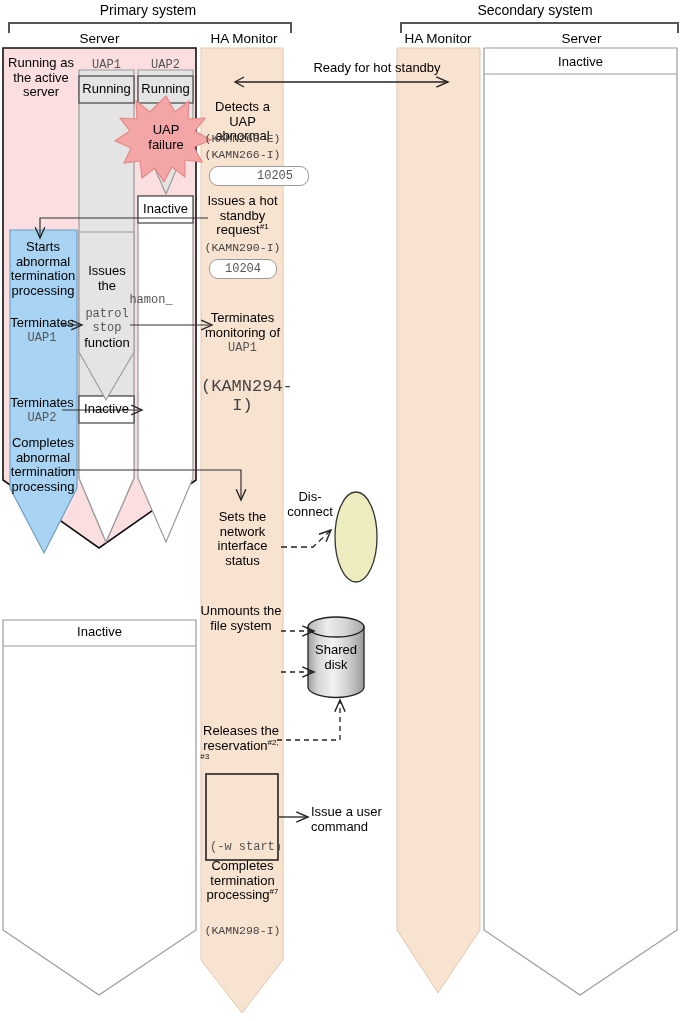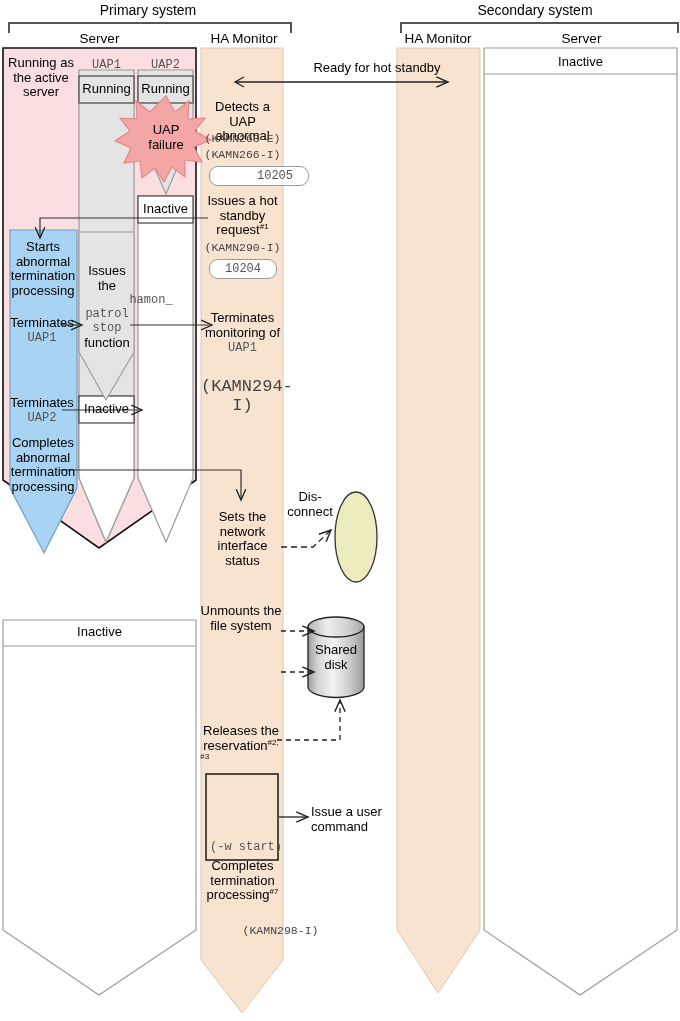--- a/index.html
+++ b/index.html
@@ -216,21 +216,21 @@
 
   <div class="abs txtblk cell" style="left:199px;top:604px;width:84px;">Unmounts the file system</div>
 
 
   <div class="abs txtblk cell" style="left:199px;top:724px;width:84px;"><span>Releases the</span><br><span>reservation</span><span class="tiny">#2,</span></div>
   <div class="abs mono" style="left:200px;top:752px;font-size:8px;color:#222;">#3</div>
 
   <div class="abs txtblk mono" style="left:206px;top:840px;width:80px;font-size:12px;color:#555;">(-w start)</div>
 
   <div class="abs txtblk cell" style="left:203px;top:859px;width:79px;"><span>Completes termination processing</span><span class="tiny">#7</span></div>
-  <div class="abs txtblk mono" style="left:201px;top:924px;width:83px;font-size:11.5px;color:#444;padding-left:38px;">(KAMN298-I)</div>
+  <div class="abs txtblk mono" style="left:201px;top:924px;width:83px;font-size:11.5px;color:#444;">(KAMN298-I)</div>
 
   <div class="abs txtblk cell" style="left:484px;top:55px;width:193px;">Inactive</div>
 
   <div class="abs txtblk cell" style="left:272px;top:61px;width:210px;">Ready for hot standby</div>
 
   <div class="abs txtblk cell" style="left:284px;top:490px;width:52px;">Dis-</div>
   <div class="abs txtblk cell" style="left:284px;top:505px;width:52px;">connect</div>
 
   <div class="abs txtblk cell" style="left:308px;top:643px;width:56px;">Shared</div>
   <div class="abs txtblk cell" style="left:308px;top:658px;width:56px;">disk</div>

